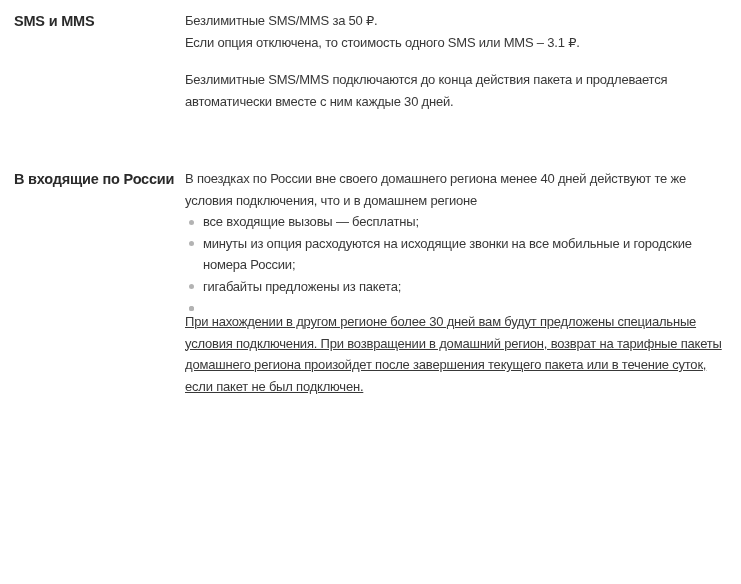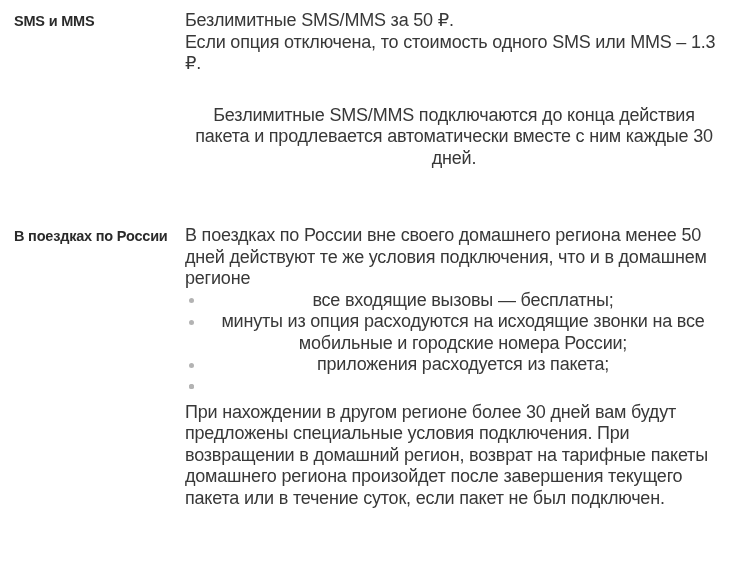--- a/index.html
+++ b/index.html
@@ -28,38 +28,37 @@
   .section-label {
     font-size: 14.5px;
     font-weight: 700;
     color: #2a2a2a;
     letter-spacing: -0.2px;
     line-height: 21.5px;
     padding-top: 0.5px;
   }
   .section-content {
     max-width: 556px;
-    font-size: 18px;
+    font-size: 13px;
     line-height: 21.5px;
     letter-spacing: -0.2px;
   }
   .section-content p {
     margin: 0;
   }
-  .block-gap-30 { margin-top: 30px; text-align: center; }
-  .block-gap-26 { margin-top: 26px; }
+  .block-gap-30 { margin-top: 16px; }
+  .block-gap-26 { margin-top: 14px; text-decoration: underline; }
   ul.bullet-list {
     margin: 0;
     padding: 0;
     list-style: none;
   }
   ul.bullet-list li {
     position: relative;
     padding-left: 18px;
-    text-align: center;
   }
   .bullet-dot {
     position: absolute;
     left: 4px;
     top: 8.5px;
     width: 5px;
     height: 5px;
     border-radius: 50%;
     background: #b3b3b3;
   }
@@ -67,46 +66,46 @@
 </head>
 <body>
 
 <div class="page">
 
   <div class="section section-sms">
     <div class="section-label">SMS и MMS</div>
     <div class="section-content">
       <div class="block">
         <p>Безлимитные SMS/MMS за 50 ₽.</p>
-        <p>Если опция отключена, то стоимость одного SMS или MMS – 1.3 ₽.</p>
+        <p>Если опция отключена, то стоимость одного SMS или MMS – 3.1 ₽.</p>
       </div>
       <div class="block block-gap-30">
         <p>Безлимитные SMS/MMS подключаются до конца действия пакета и продлевается автоматически вместе с ним каждые 30 дней.</p>
       </div>
     </div>
   </div>
 
   <div class="section">
-    <div class="section-label">В поездках по России</div>
+    <div class="section-label">В входящие по России</div>
     <div class="section-content">
       <div class="block">
-        <p>В поездках по России вне своего домашнего региона менее 50 дней действуют те же условия подключения, что и в домашнем регионе</p>
+        <p>В поездках по России вне своего домашнего региона менее 40 дней действуют те же условия подключения, что и в домашнем регионе</p>
       </div>
       <ul class="bullet-list">
         <li>
           <span class="bullet-dot"></span>
           <span>все входящие вызовы — бесплатны;</span>
         </li>
         <li>
           <span class="bullet-dot"></span>
           <span>минуты из опция расходуются на исходящие звонки на все мобильные и городские номера России;</span>
         </li>
         <li>
           <span class="bullet-dot"></span>
-          <span>приложения расходуется из пакета;</span>
+          <span>гигабайты предложены из пакета;</span>
         </li>
         <li>
           <span class="bullet-dot"></span>
         </li>
         <li>
           <span class="bullet-dot"></span>
         </li>
       </ul>
       <div class="block block-gap-26">
         <p>При нахождении в другом регионе более 30 дней вам будут предложены специальные условия подключения. При возвращении в домашний регион, возврат на тарифные пакеты домашнего региона произойдет после завершения текущего пакета или в течение суток, если пакет не был подключен.</p>

